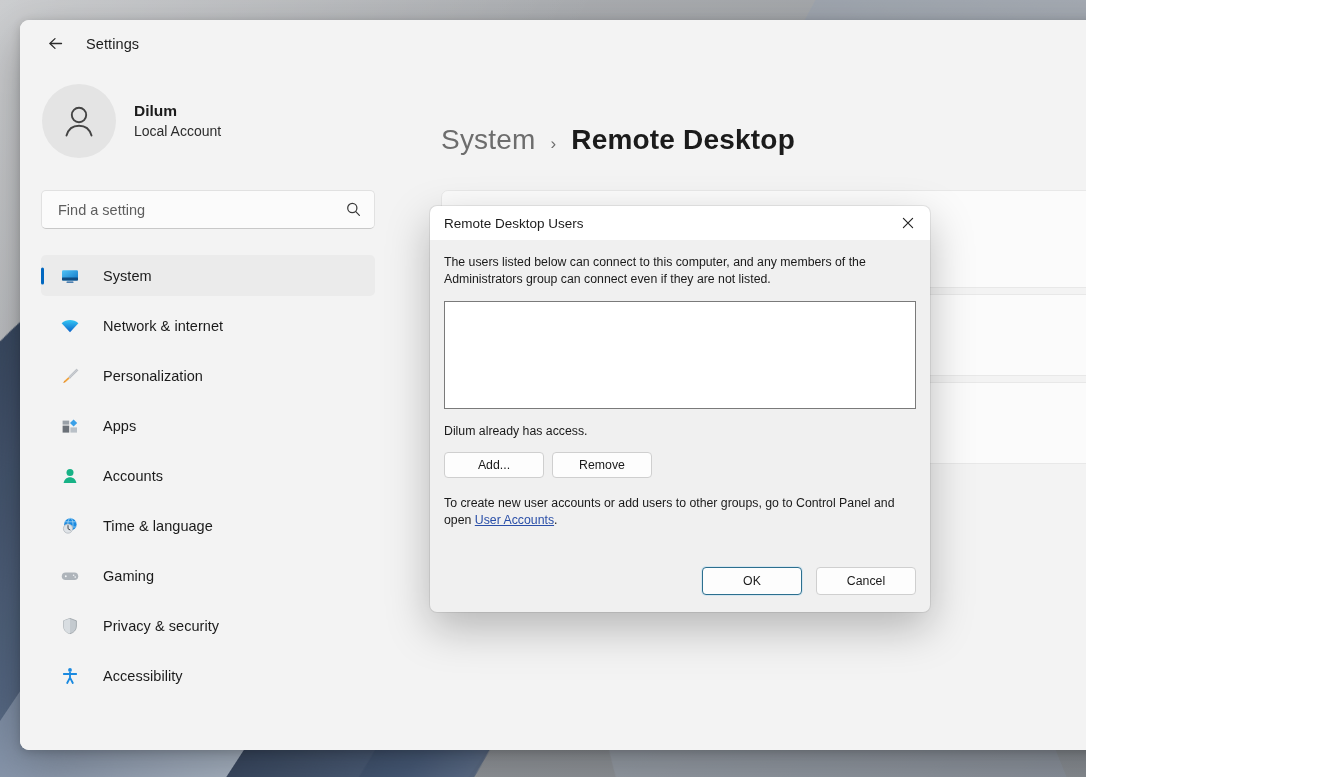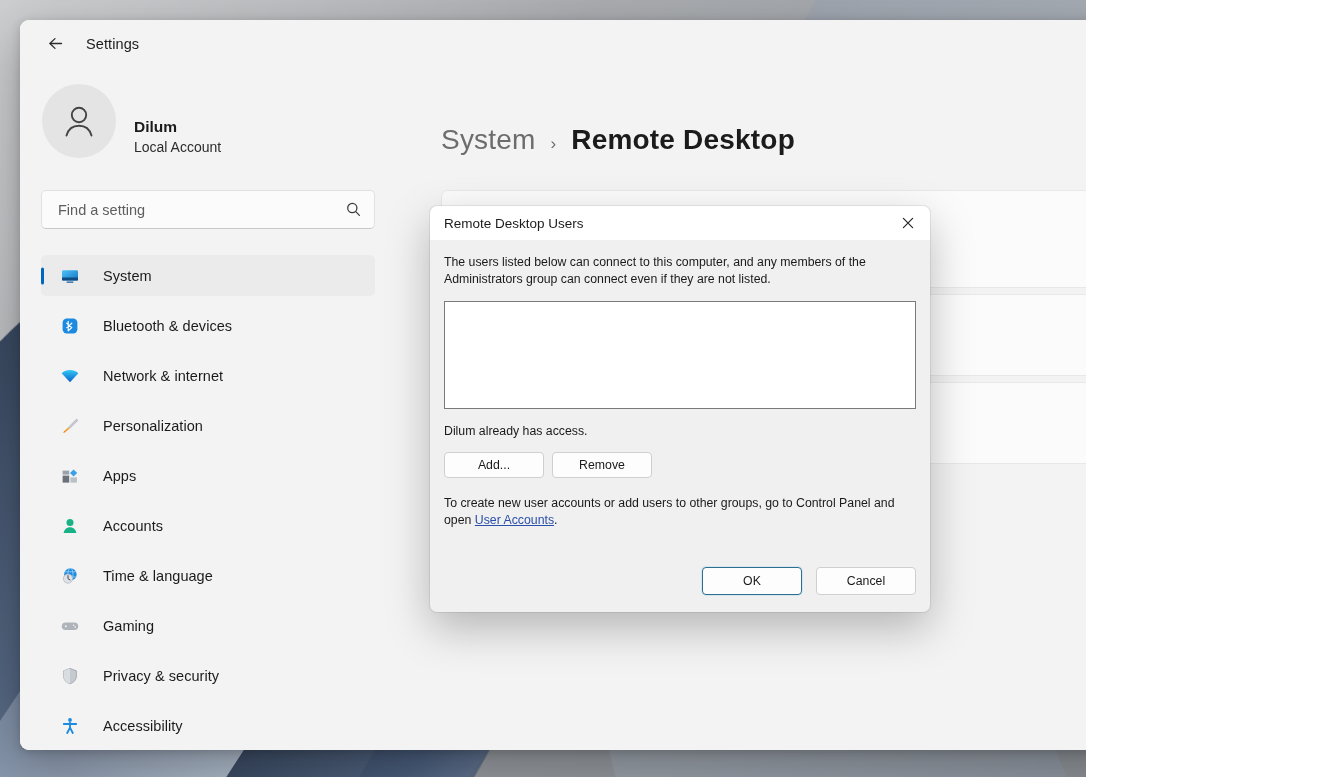--- a/index.html
+++ b/index.html
@@ -132,21 +132,21 @@
   #sidebar {
     width: 404px;
     flex: 0 0 404px;
     padding: 0 0 0 0;
     display: flex;
     flex-direction: column;
     background: #f3f3f3;
   }
   #account-block {
     display: flex;
-    align-items: flex-end;
+    align-items: center;
     margin: 17px 0 0 22px;
   }
   #avatar {
     width: 74px; height: 74px;
     border-radius: 50%;
     background: #e4e4e4;
     display: flex; align-items: center; justify-content: center;
     color: #444;
     flex: 0 0 74px;
   }
@@ -482,29 +482,20 @@
                     </linearGradient>
                   </defs>
                 <rect x="2" y="4.2" width="16" height="10.2" rx="1.2" fill="url(#gmon)"></rect>
                 <rect x="2" y="11.6" width="16" height="2.8" rx="0.6" fill="#0f4c81"></rect>
                 <rect x="6.5" y="15.4" width="7" height="1.4" rx="0.6" fill="#1d5f9e"></rect>
               </svg>
             </span>
             <span class="nav-label">System</span>
           </div>
 
-          <div class="nav-item">
-            <span class="nav-icon">
-              <svg width="20" height="20" viewBox="0 0 20 20">
-                <rect x="2.6" y="2.6" width="14.8" height="14.8" rx="4.2" fill="#1b8ae0"></rect>
-                <path d="M8.2 5.4v9.4l3.6-3.2-5-4.4m5 0-5 4.4" fill="none" stroke="#fff" stroke-width="1.15" stroke-linejoin="round" stroke-linecap="round"></path>
-              </svg>
-            </span>
-            <span class="nav-label">Bluetooth &amp; devices</span>
-          </div>
 
           <div class="nav-item">
             <span class="nav-icon">
               <svg width="20" height="20" viewBox="0 0 20 20">
                 <defs>
                     <linearGradient id="gwifi" x1="0" y1="0" x2="0" y2="1">
                   <stop offset="0" stop-color="#35c8f5"></stop>
                       <stop offset="1" stop-color="#0a62c9"></stop>
                     </linearGradient>
                   </defs>

